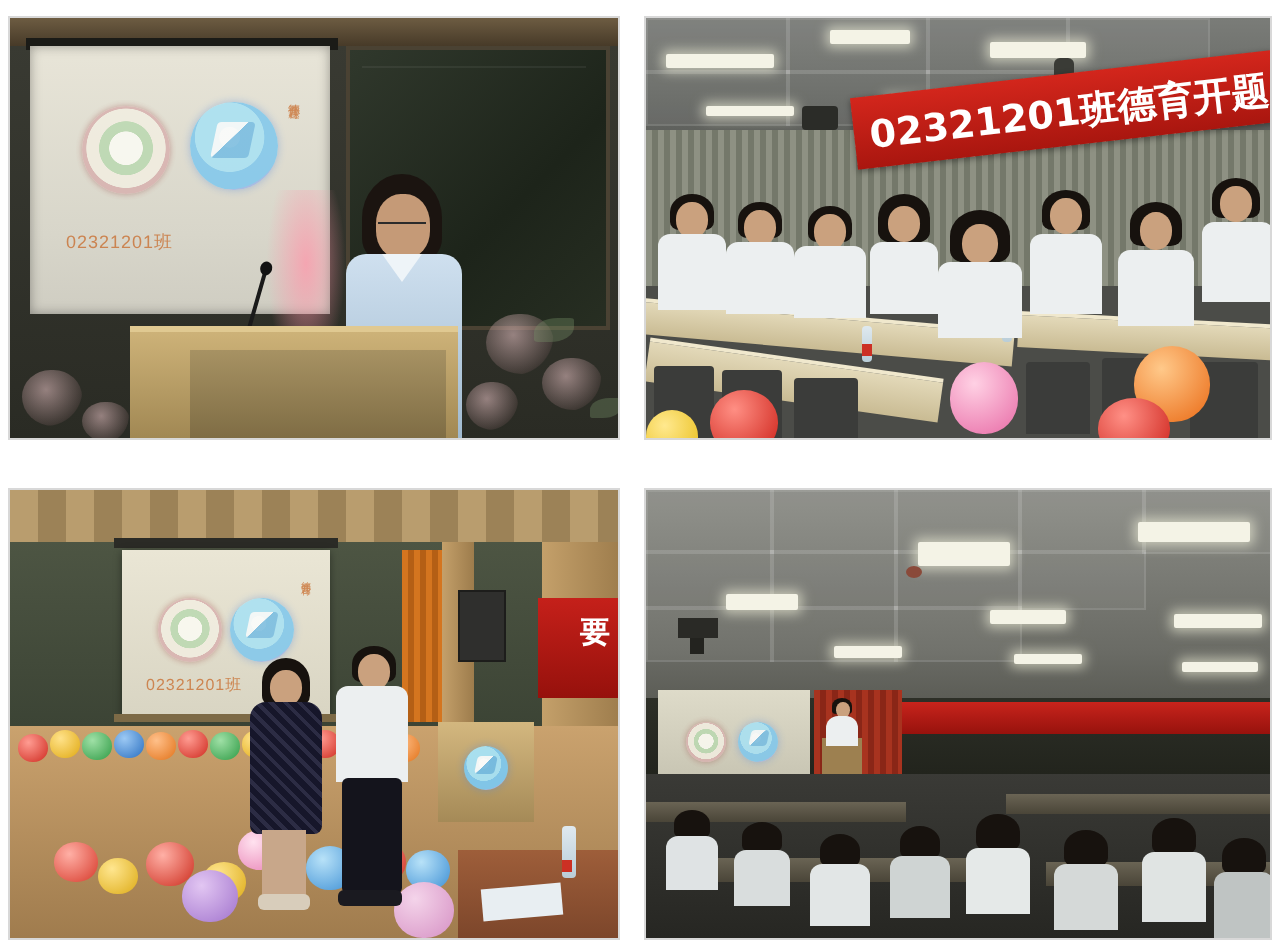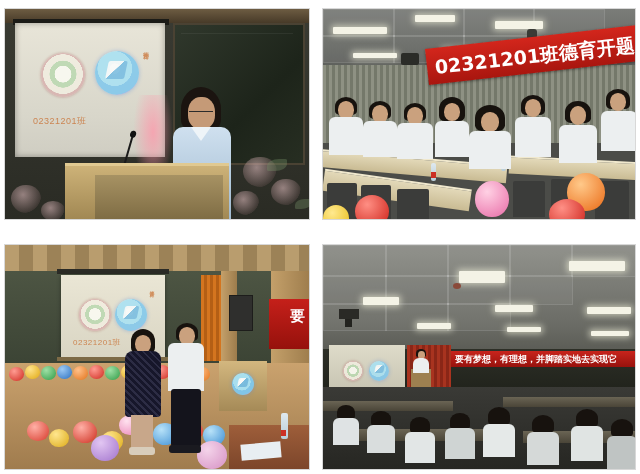--- a/index.html
+++ b/index.html
@@ -374,21 +374,20 @@
     <div class="proj"></div>
 
     <div class="br-stage"></div>
     <div class="br-screen">
       <div class="logo-bit" style="left:14px;top:16px;width:20px;height:20px;"></div>
       <div class="logo-blue" style="left:40px;top:16px;width:20px;height:20px;"></div>
     </div>
     <div style="position:absolute;left:84px;top:100px;width:44px;height:50px;
                 background:repeating-linear-gradient(90deg,#a8331f 0 3px,#8a2617 3px 6px);"></div>
     <div class="br-banner"></div>
-    <div class="br-bannertxt" style="font-family:'DejaVu Sans',sans-serif;">要有梦想，有理想，并脚踏实地去实现它</div>
     <div style="position:absolute;left:88px;top:124px;width:20px;height:24px;background:#9d8050;"></div>
     <div class="stud" style="left:90px;top:104px;width:16px;height:24px;">
       <div class="s-hair" style="left:3px;top:0;width:10px;height:8px;"></div>
       <div class="s-head" style="left:5px;top:2px;width:7px;height:8px;"></div>
       <div class="s-shirt" style="left:0;top:9px;width:16px;height:15px;"></div>
     </div>
 
     <div class="br-crowd"></div>
     <div class="br-desk" style="left:0px;top:156px;width:130px;height:10px;"></div>
     <div class="br-desk" style="left:180px;top:152px;width:134px;height:10px;"></div>

